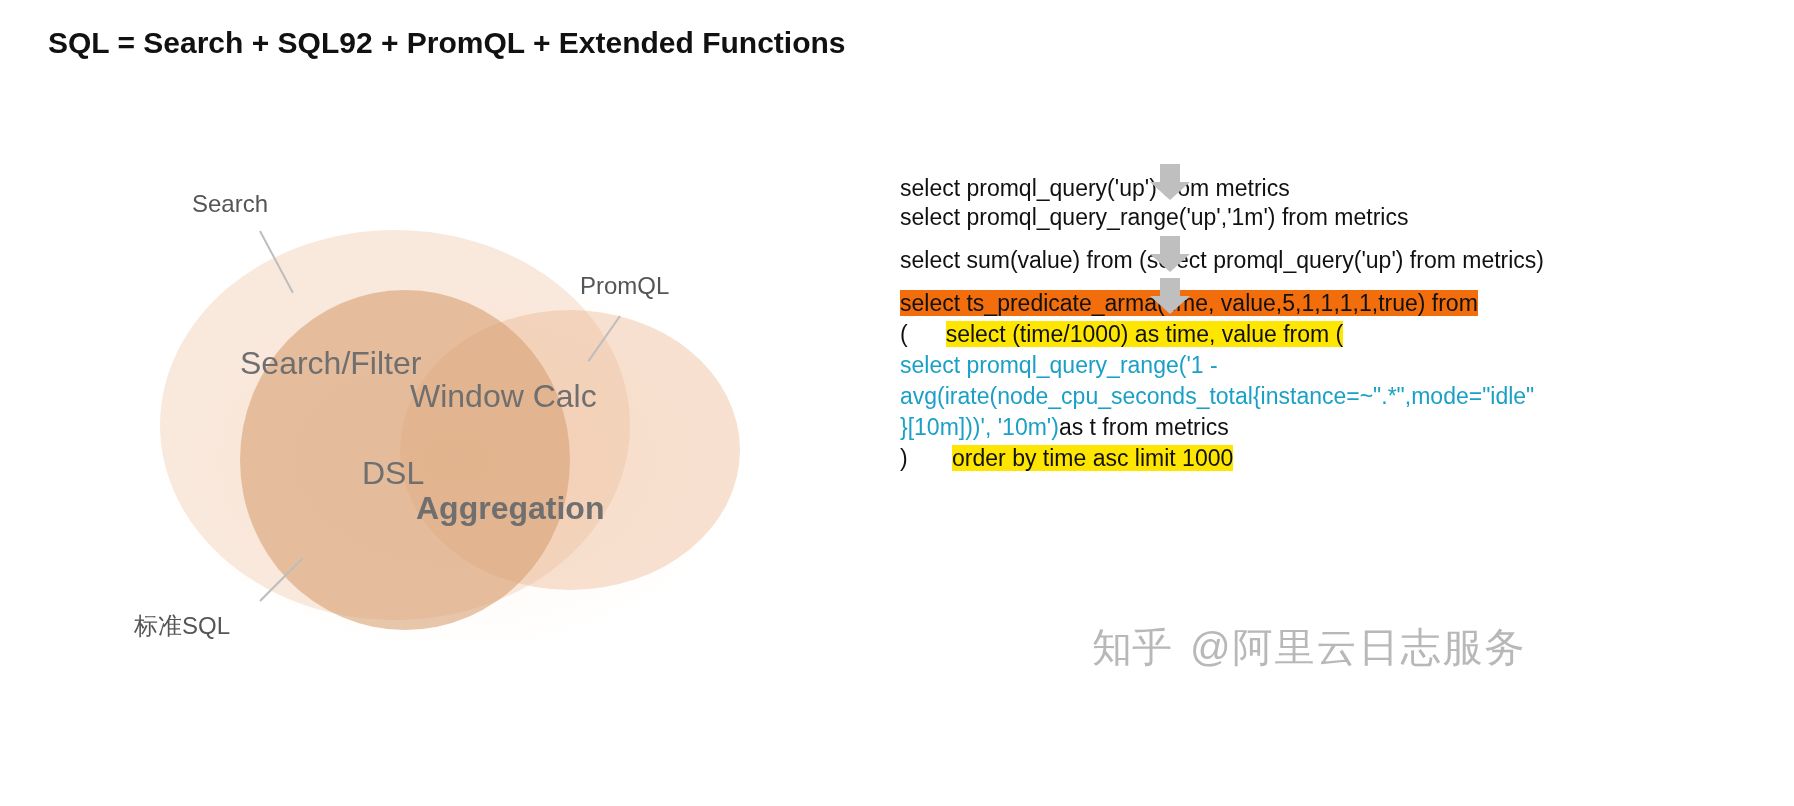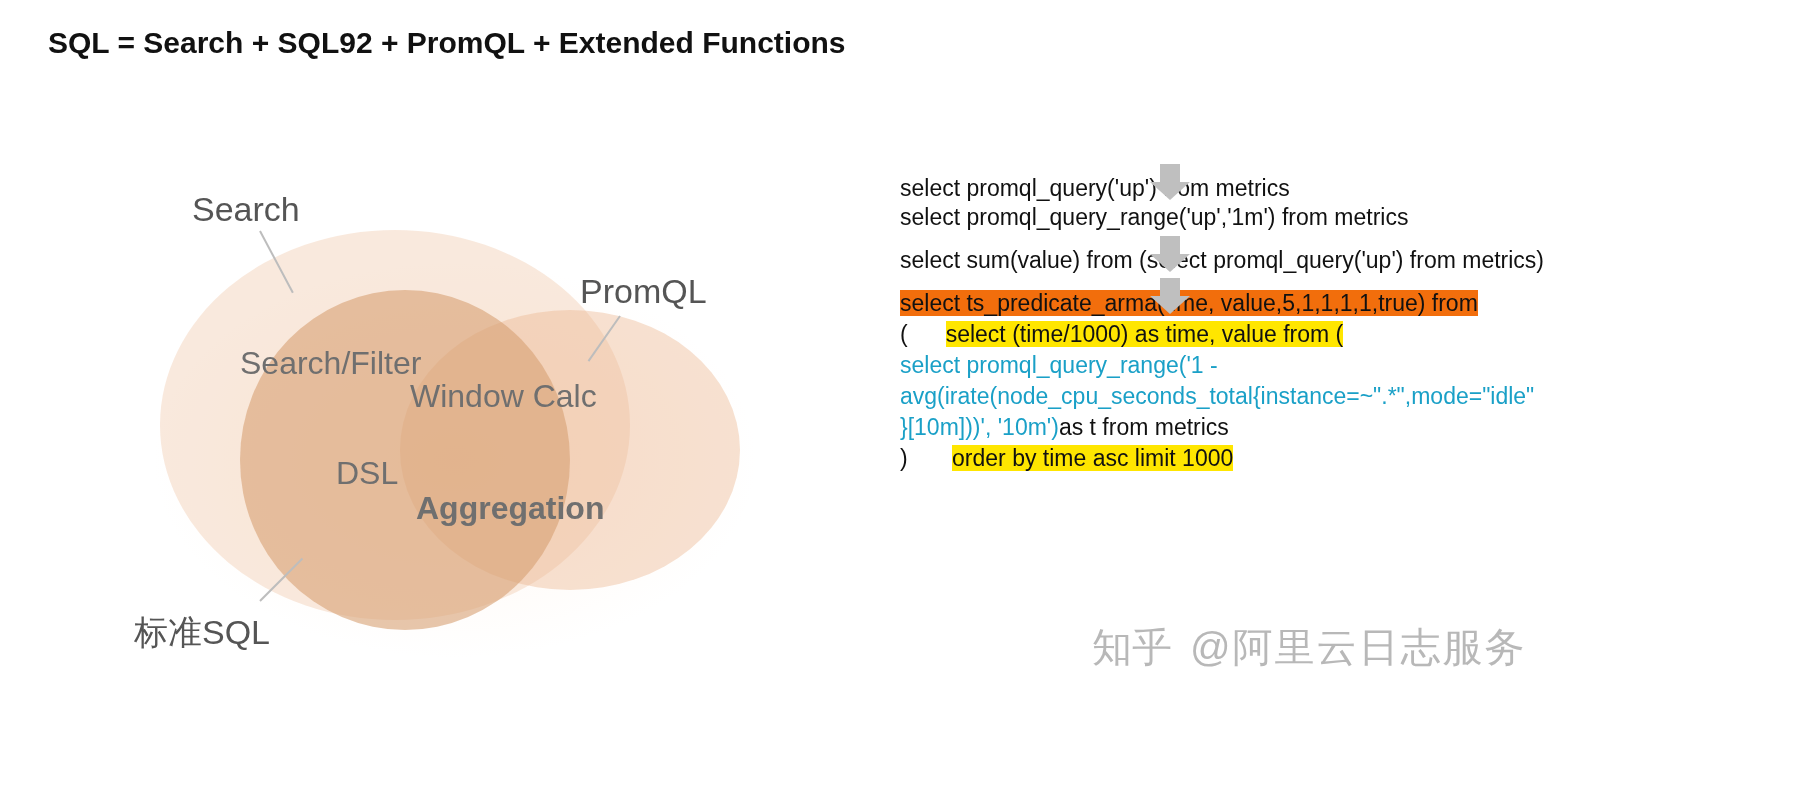--- a/index.html
+++ b/index.html
@@ -54,21 +54,21 @@
   .el-sql {
     width: 330px; height: 340px;
     left: 130px; top: 110px;
     background: rgba(215,160,115,0.60);
   }
   .venn-label {
     position: absolute;
     color: #6f6f6f;
     font-size: 32px;
   }
-  .venn-label.big { font-size: 34px; color: #595959; }
+  .venn-label.big { font-size: 24px; color: #595959; }
   .venn-label.outer { color: #555; }
   .lead-line {
     position: absolute;
     background: #bdbdbd;
     height: 2px;
     transform-origin: left center;
   }
   
   .rightcol {
     position: absolute;
@@ -137,21 +137,21 @@
   <div class="lead-line" style="left:150px; top:50px; width:70px; transform:rotate(62deg);"></div>
 
   <div class="venn-label big outer" style="left:470px; top:92px;">PromQL</div>
   <div class="lead-line" style="left:510px; top:135px; width:55px; transform:rotate(125deg);"></div>
 
   <div class="venn-label big outer" style="left:24px; top:430px;">标准SQL</div>
   <div class="lead-line" style="left:150px; top:420px; width:60px; transform:rotate(-45deg);"></div>
 
   <div class="venn-label" style="left:130px; top:165px;">Search/Filter</div>
   <div class="venn-label" style="left:300px; top:198px;">Window Calc</div>
-  <div class="venn-label" style="left:226px; top:275px;">DSL</div>
+  <div class="venn-label" style="left:252px; top:275px;">DSL</div>
   <div class="venn-label" style="left:306px; top:310px;font-weight:bold;">Aggregation</div>
 </div>
 
 <div class="rightcol">
 
   <div class="arrow-down"></div>
 
   <div class="codeblock">select promql_query('up') from metrics</div>
   <div class="codeblock">select promql_query_range('up','1m') from metrics</div>
 

